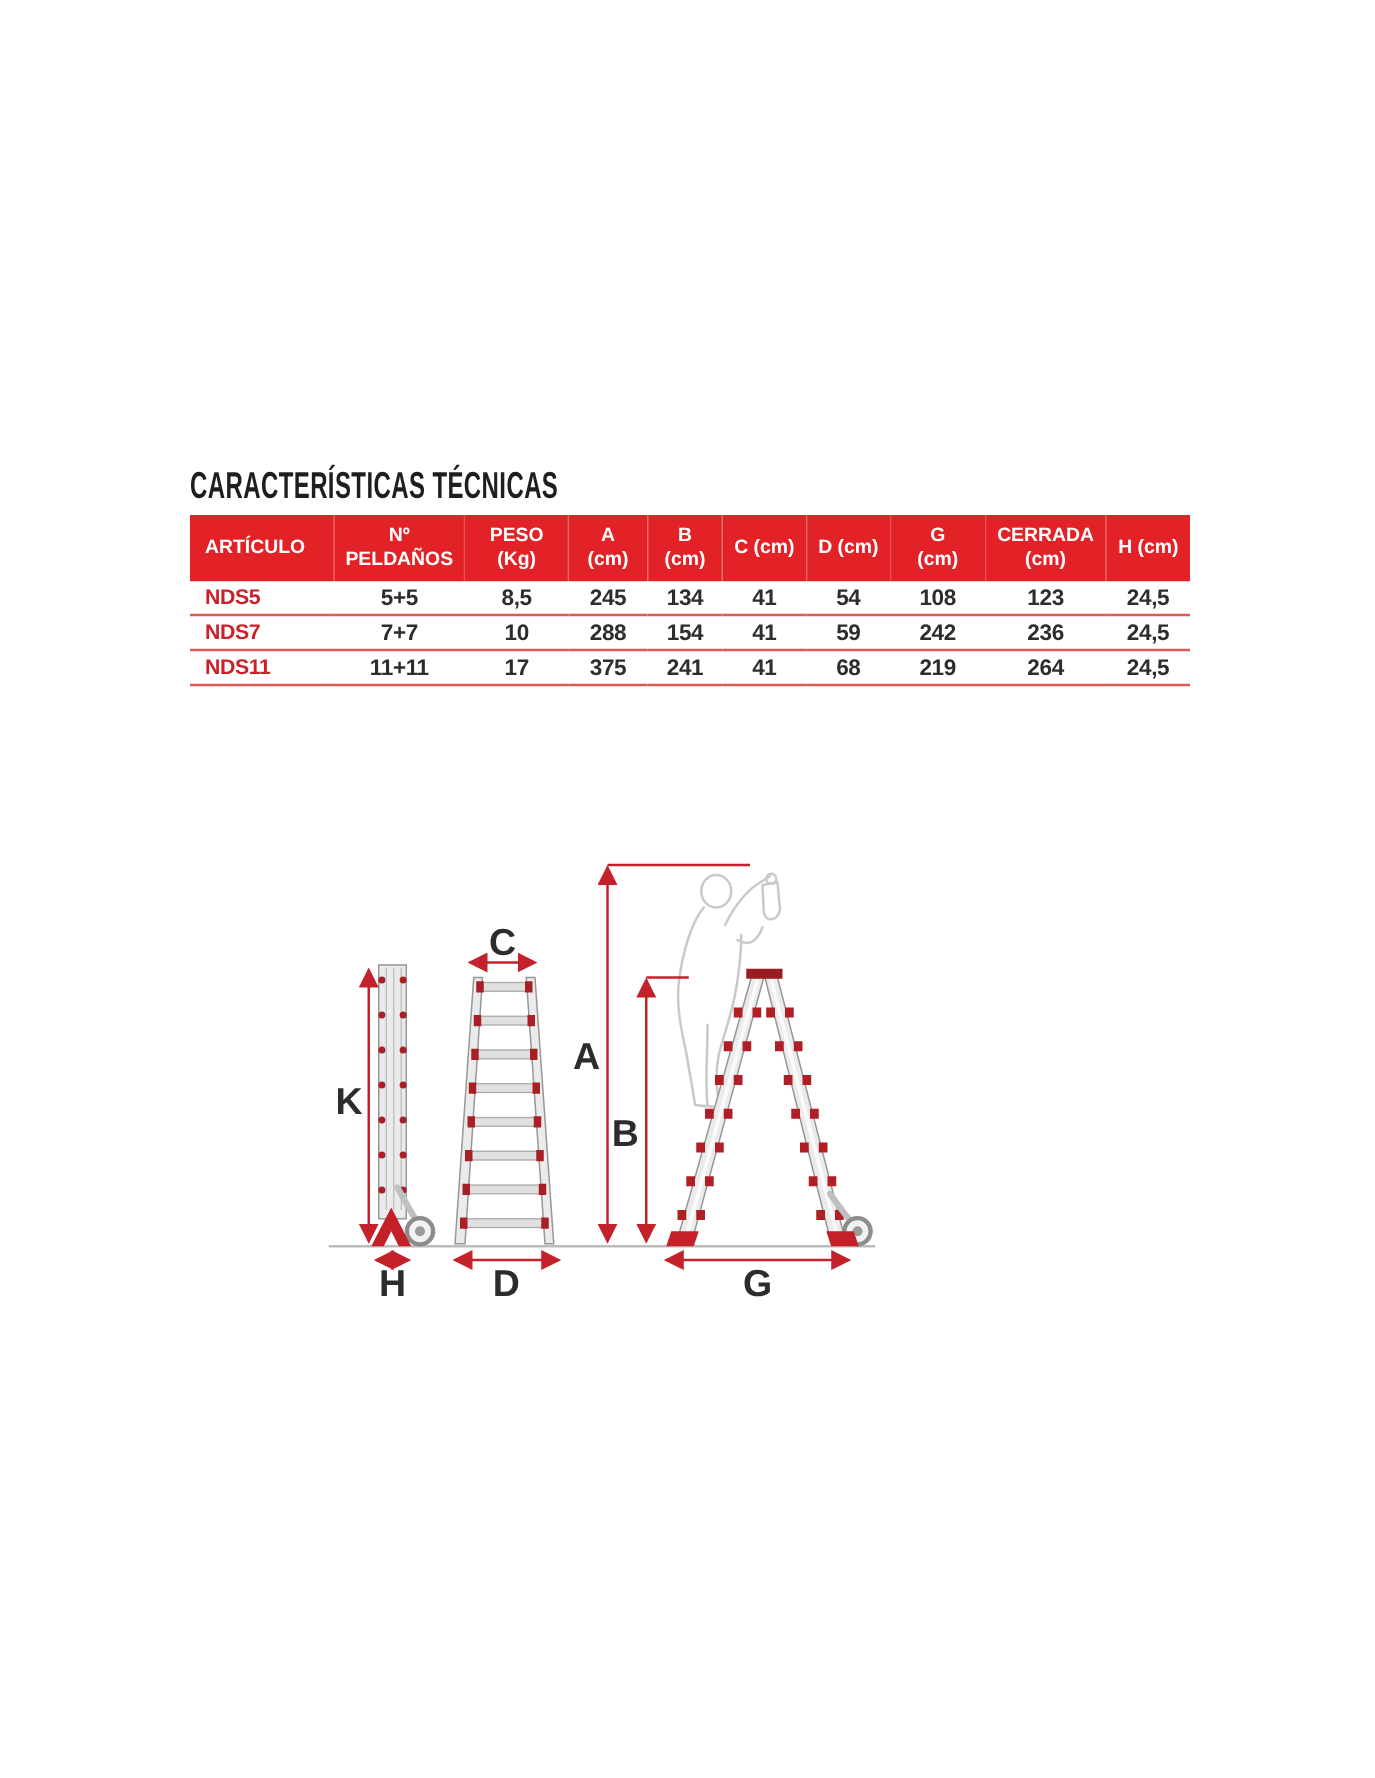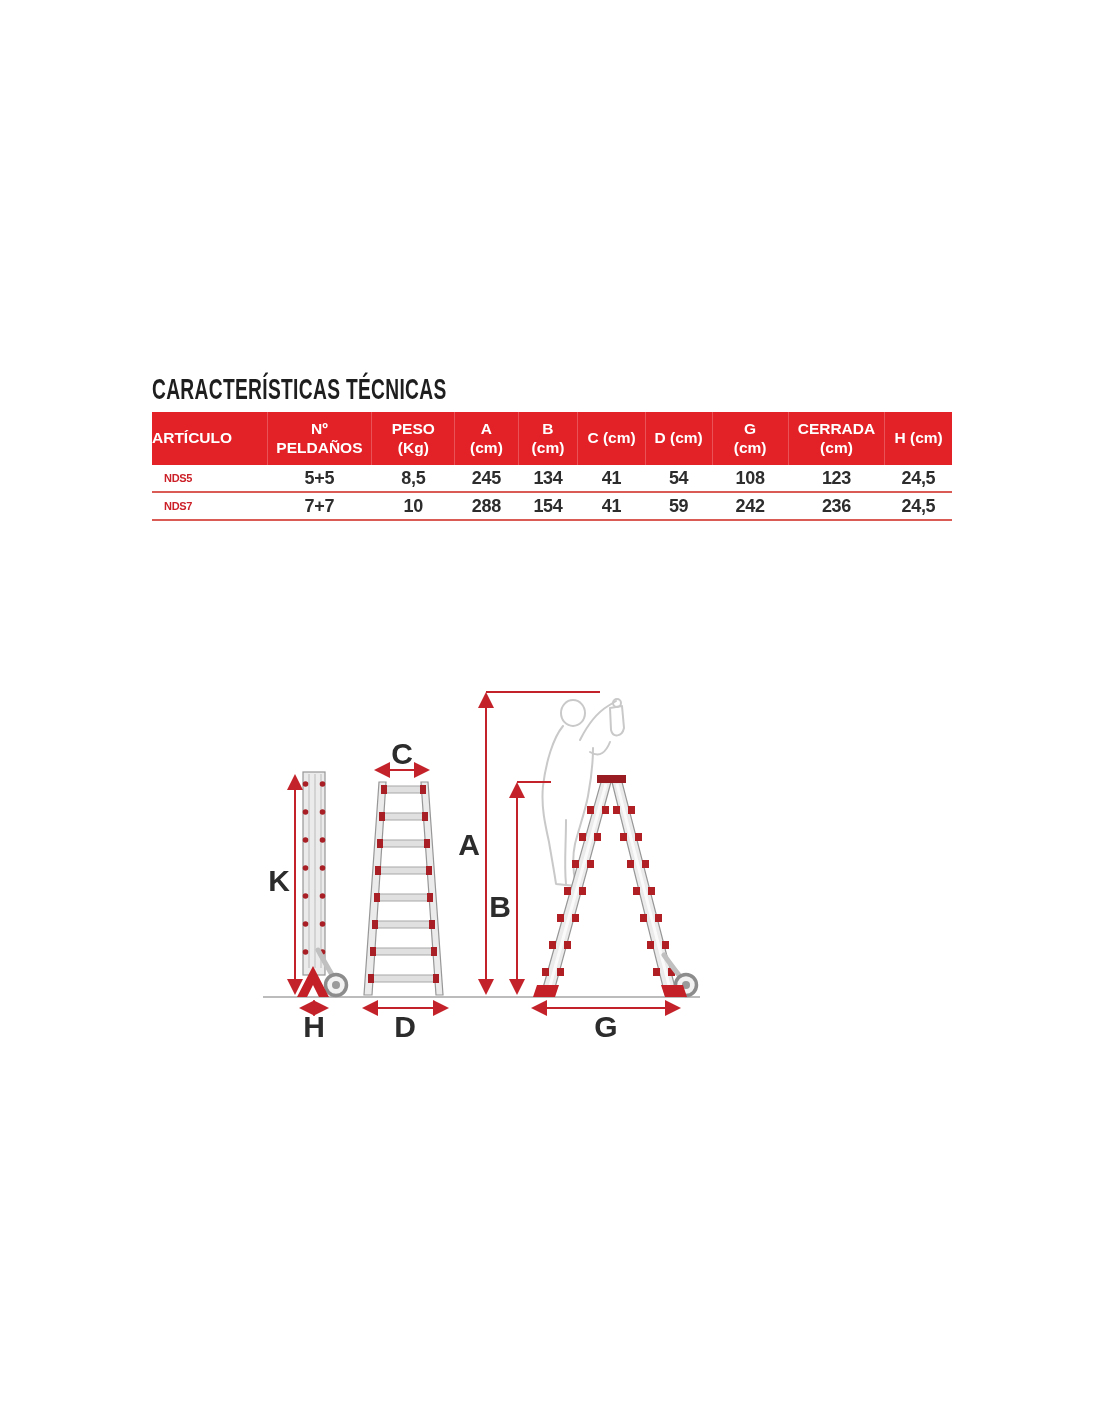--- a/index.html
+++ b/index.html
@@ -19,29 +19,29 @@
     position:absolute;left:152px;top:412px;width:800px;
     border-collapse:collapse;table-layout:fixed;
   }
   thead th{
     background:#e32227;color:#ffffff;
     font-size:15.5px;font-weight:bold;line-height:1.18;
     height:53px;padding:0;vertical-align:middle;text-align:center;
     border-right:1px solid rgba(255,255,255,.22);
   }
   thead th:last-child{border-right:none;}
-  thead th.col-articulo{text-align:left;}
+  thead th.col-articulo{text-align:left;padding-left:12px;}
   tbody td{
     height:26px;padding:0;text-align:center;
     font-size:18px;font-weight:bold;color:#2d2d2d;
     border-bottom:2px solid #da5a55;
     letter-spacing:-.3px;
   }
   tbody td.articulo{
-    text-align:left;padding-left:12px;color:#cc2028;font-size:11px;
+    text-align:left;padding-left:12px;color:#cc2028;font-size:17px;
   }
   svg.diagram{position:absolute;left:0;top:0;}
   .dim{stroke:#c4222a;stroke-width:2;fill:none;
        marker-start:url(#dim-arrow);marker-end:url(#dim-arrow);}
   .dim-plain{stroke:#c4222a;stroke-width:2;fill:none;}
   .dlabel{font-family:"Liberation Sans",sans-serif;font-weight:bold;
           font-size:30px;fill:#2c2c2c;}
   .rail{fill:#ebebeb;stroke:#979797;stroke-width:1.2;}
   .rung{fill:#e0e0e0;stroke:#a8a8a8;stroke-width:1;}
   .redcap{fill:#a82026;}
@@ -129,20 +129,32 @@
       <tr>
         <td class="articulo">NDS7</td>
         <td>7+7</td>
         <td>10</td>
         <td>288</td>
         <td>154</td>
         <td>41</td>
         <td>59</td>
         <td>242</td>
         <td>236</td>
+        <td>24,5</td>
+      </tr>
+      <tr>
+        <td class="articulo">NDS11</td>
+        <td>11+11</td>
+        <td>17</td>
+        <td>375</td>
+        <td>241</td>
+        <td>41</td>
+        <td>68</td>
+        <td>219</td>
+        <td>264</td>
         <td>24,5</td>
       </tr>
     </tbody>
 </table>
 
 <svg class="diagram" width="1100" height="1422" viewBox="0 0 1100 1422">
   <defs>
     <marker id="dim-arrow" viewBox="0 0 8 8" refX="7" refY="4" markerWidth="8" markerHeight="8" orient="auto-start-reverse">
       <path d="M0,0 L8,4 L0,8 Z" fill="#c4222a"></path>
     </marker>

